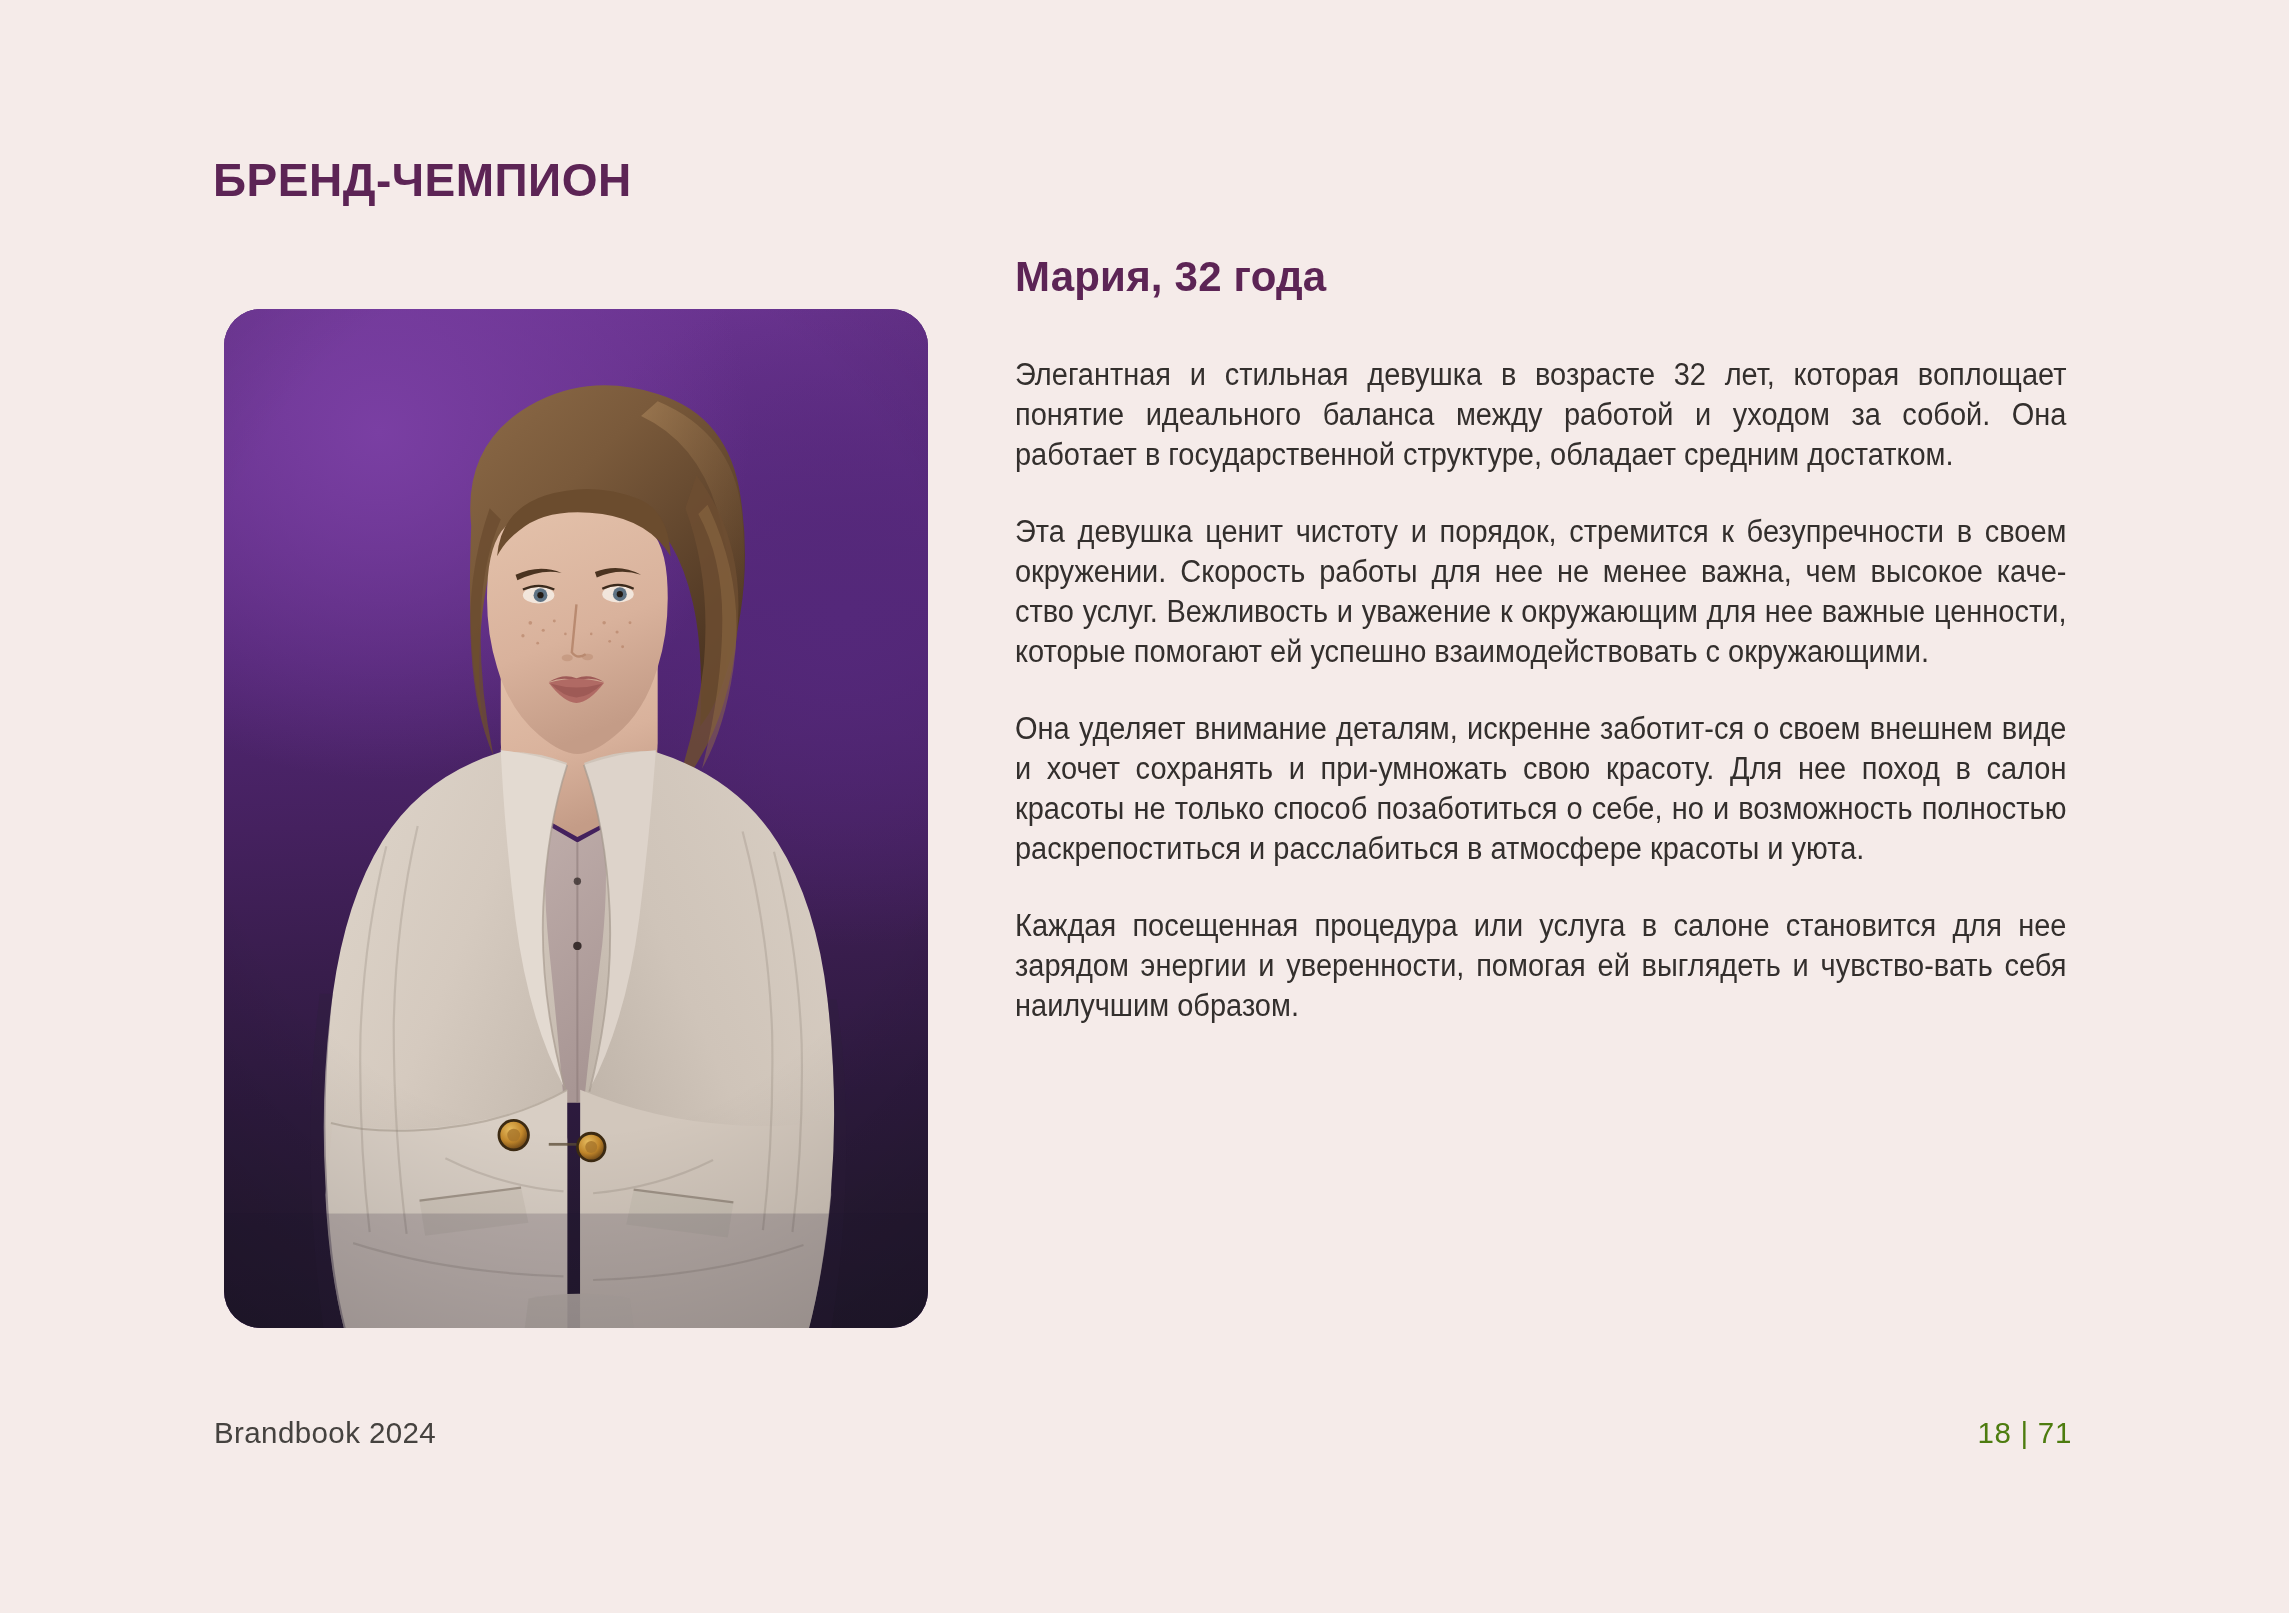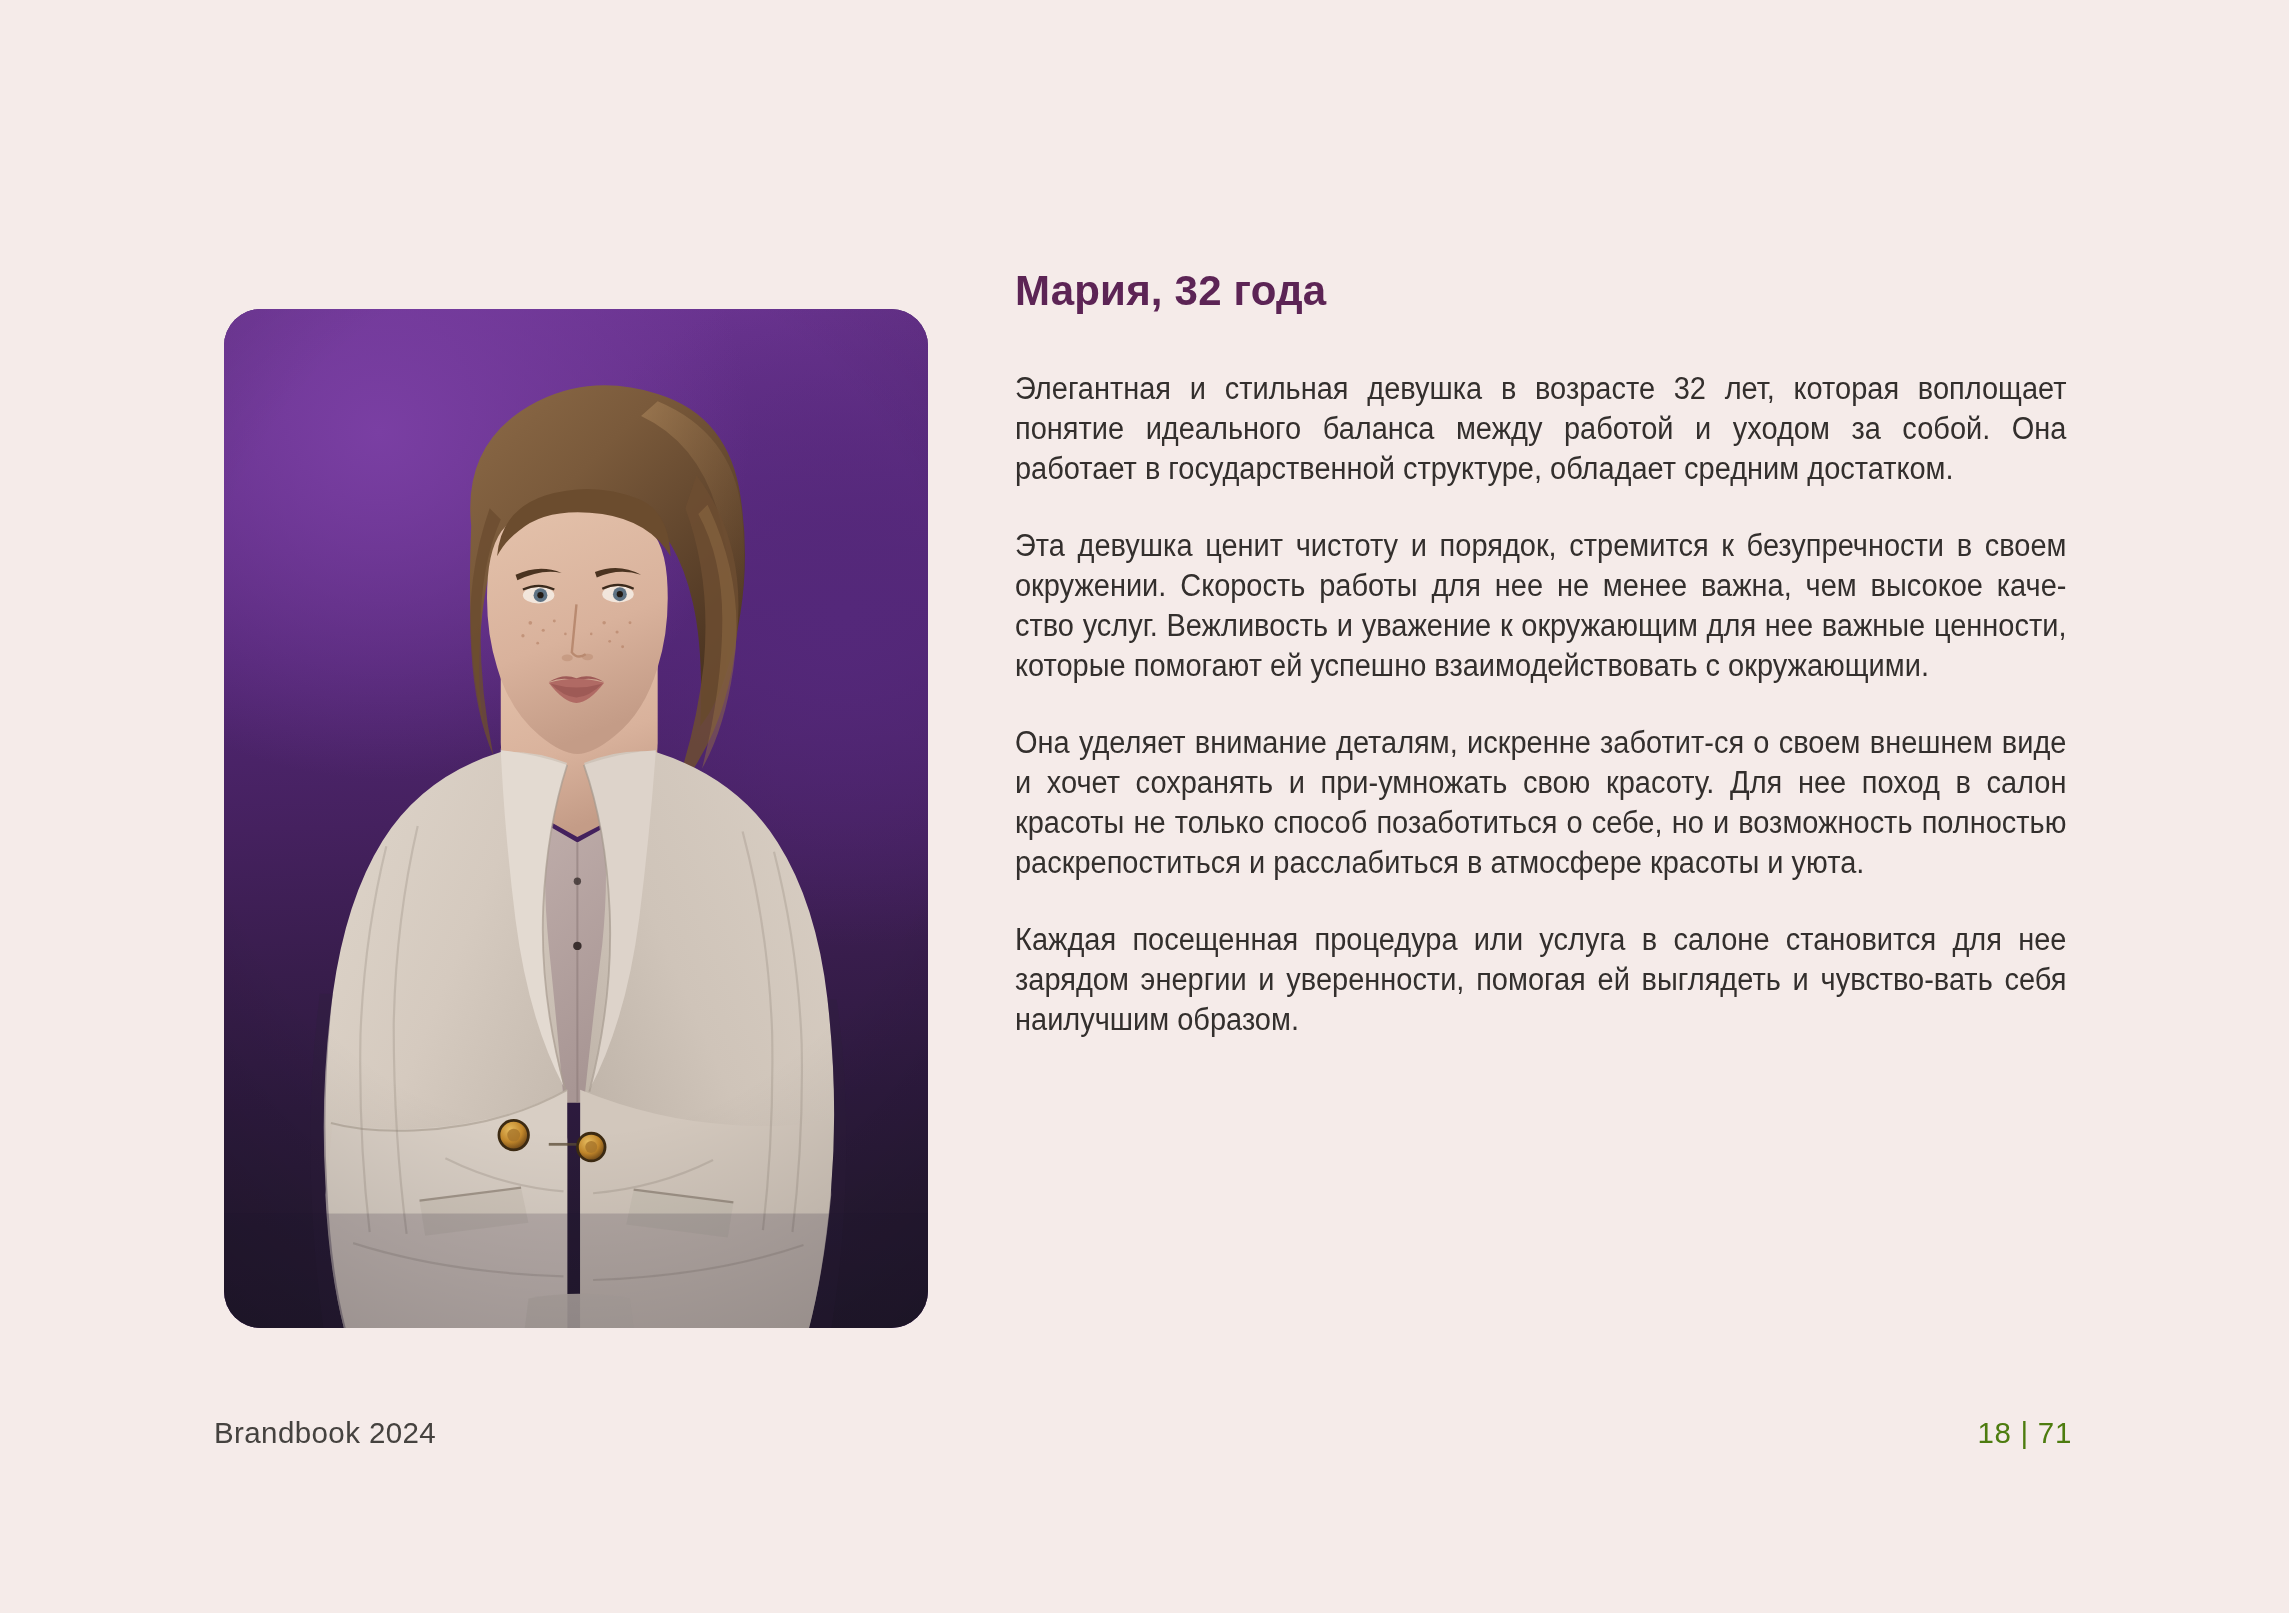--- a/index.html
+++ b/index.html
@@ -81,21 +81,21 @@
     top: 249px;
     width: 1051px;
   }
   .persona-heading {
     font-family: "Liberation Sans", sans-serif;
     font-size: 42px;
     font-weight: 700;
     color: #5c2455;
     letter-spacing: 0.2px;
     line-height: 1.15;
-    margin: 18px 0 54px 0;
+    margin: 4px 0 54px 0;
     white-space: nowrap;
   }
   .body-text p {
     margin: 0 0 37px 0;
     font-family: "Liberation Sans", sans-serif;
     font-size: 31px;
     line-height: 40px;
     color: #332f2d;
     text-align: justify;
     text-justify: inter-word;
@@ -129,20 +129,21 @@
     letter-spacing: 0.7px;
     white-space: nowrap;
     text-align: right;
   }
 </style>
 </head>
 <body>
 
 <div class="page">
 
+  <div class="page-title">БРЕНД-ЧЕМПИОН</div>
 
   <div class="photo-card">
     <div class="photo-bg"></div>
 
     <svg class="photo-svg" viewBox="0 0 763 1104" preserveAspectRatio="xMidYMid slice">
       <defs>
         <linearGradient id="gBlazer" x1="0" y1="0" x2="1" y2="1">
           <stop offset="0%" stop-color="#ded5ca"></stop>
           <stop offset="45%" stop-color="#d5cabf"></stop>
           <stop offset="100%" stop-color="#bdb2a7"></stop>

